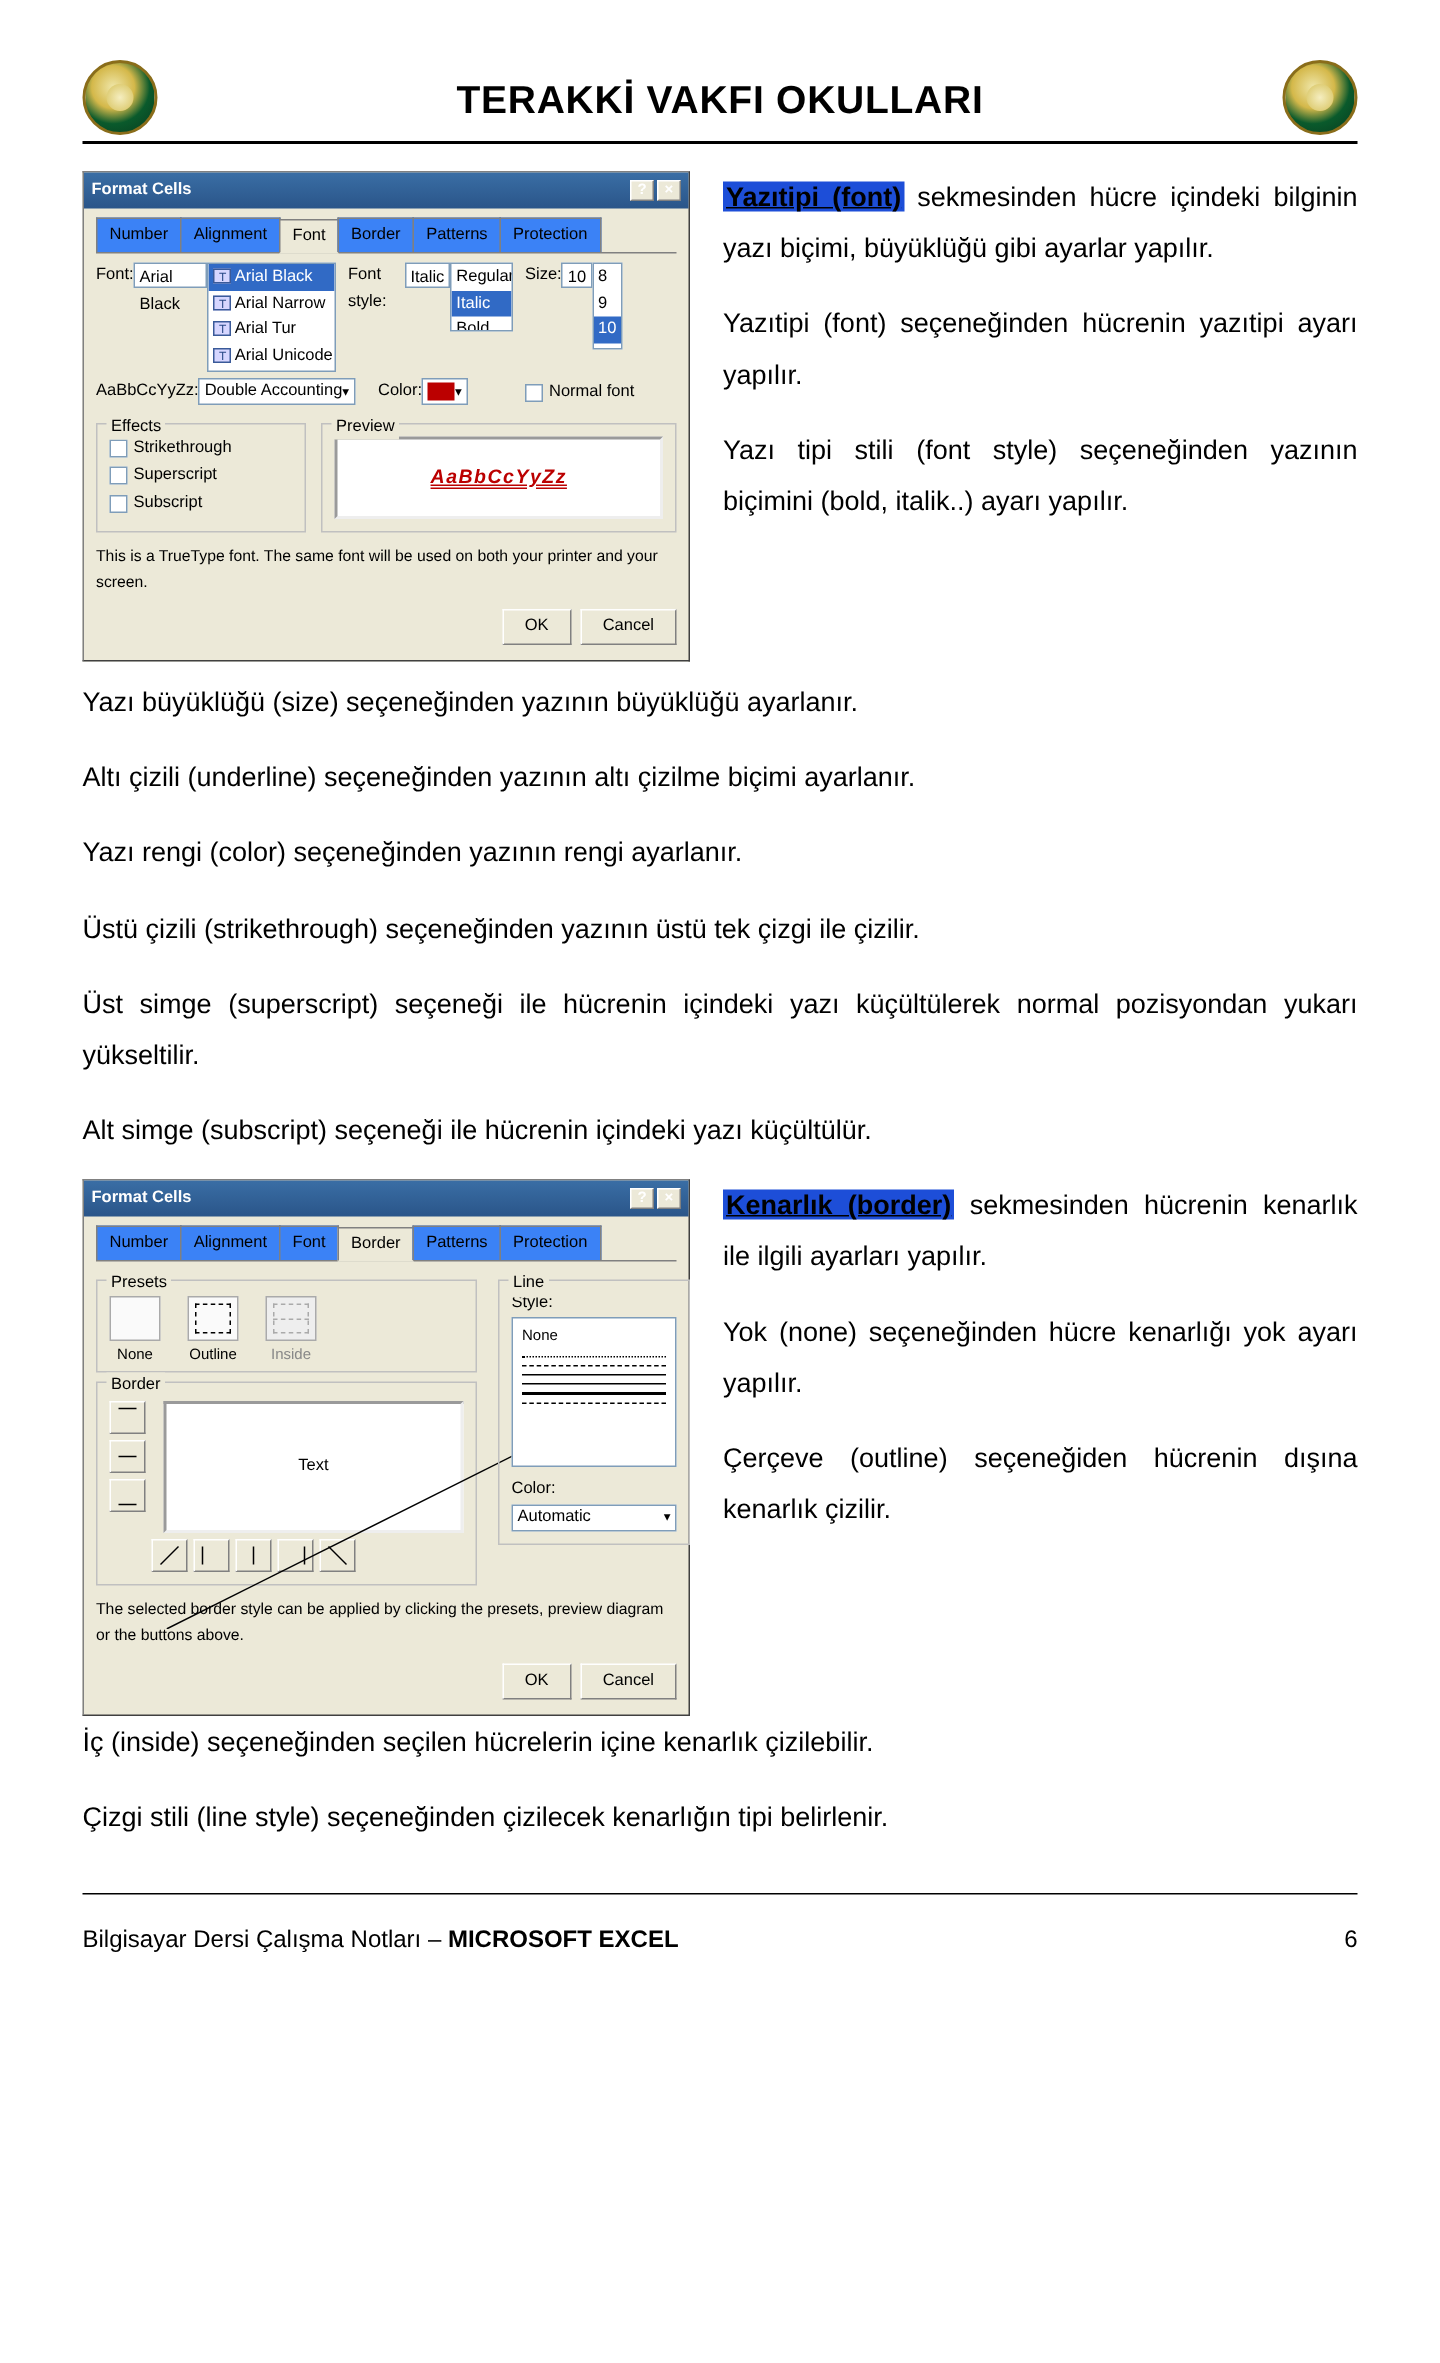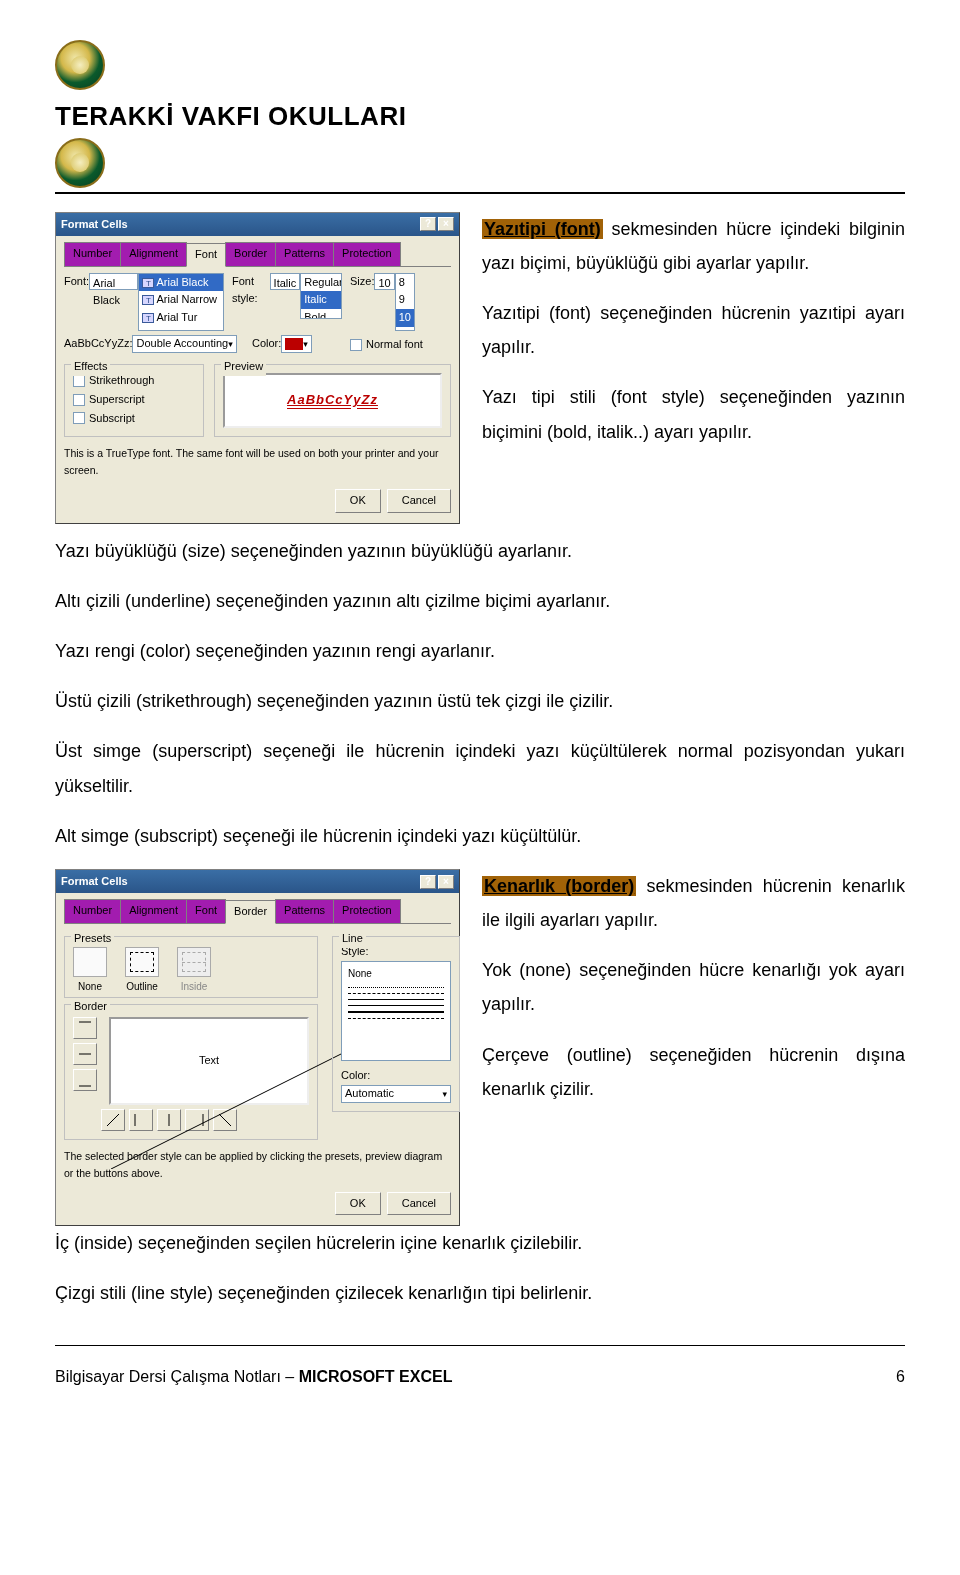--- a/index.html
+++ b/index.html
@@ -14,21 +14,20 @@
   }
   .page {
     padding: 40px 55px 20px 55px;
     position: relative;
   }
   .header {
     display: flex;
     align-items: flex-start;
     justify-content: space-between;
     margin-bottom: 4px;
-    flex-direction: column;
   }
   .logo {
     width: 50px;
     height: 50px;
     border-radius: 50%;
     background: radial-gradient(circle at 40% 35%, #efe6a8 0%, #d4b84a 35%, #0a5a2c 60%, #083a1e 100%);
     border: 2px solid #8a6d1a;
     position: relative;
     flex-shrink: 0;
   }
@@ -77,21 +76,21 @@
     padding: 3px 5px;
     font-weight: bold;
     display:flex;
     justify-content:space-between;
     align-items:center;
   }
   .dlg-title .winbtns { display:flex; gap:2px; }
   .winbtn { width:16px; height:14px; background:#ece9d8; border:1px solid #fff; border-right-color:#808080; border-bottom-color:#808080; font-size:10px; line-height:12px; text-align:center; }
   .dlg-body { padding: 6px 8px 10px 8px; }
   .tabs { display:flex; border-bottom:1px solid #808080; margin-bottom:6px; font-size:11px; }
-  .tab { padding:2px 8px; border:1px solid #808080; border-bottom:none; background:#a21caf; margin-right:-1px; position:relative; }
+  .tab { padding:2px 8px; border:1px solid #808080; border-bottom:none; background:#3b82f6; margin-right:-1px; position:relative; }
   .tab.active { background:#ece9d8; border-bottom:1px solid #ece9d8; top:1px; }
   .field-row { display:flex; gap:8px; margin-bottom:4px; }
   .field-col { display:flex; flex-direction:row; }
   .label { font-size:11px; margin-bottom:1px; }
   .textbox { background:#fff; border:1px solid #7f9db9; padding:1px 3px; font-size:11px; height:17px; }
   .listbox { background:#fff; border:1px solid #7f9db9; font-size:11px; overflow:hidden; }
   .listbox .item { padding:0 3px; white-space:nowrap; }
   .listbox .sel { background:#316ac5; color:#fff; }
   .dropdown { background:#fff; border:1px solid #7f9db9; padding:1px 3px; font-size:11px; height:18px; display:flex; justify-content:space-between; align-items:center; }
   .dropdown::after{ content:"▾"; font-size:9px; }
@@ -126,21 +125,21 @@
   .style-list{ width:110px; height:100px; background:#fff; border:1px solid #7f9db9; display:flex; flex-direction:column; padding:4px 6px; gap:5px;}
   .style-list .ln{ border-top:1px solid #000; }
   .style-list .ln.dash{ border-top:1px dashed #000;}
   .style-list .ln.dot{ border-top:1px dotted #000;}
   .style-list .ln.thick{ border-top:2px solid #000;}
   .style-list .none{ font-size:10px; }
 
   
   .article { font-size: 18px; line-height: 1.9; }
   .article p { margin-bottom: 16px; text-align: justify; }
-  .highlight { background: #a16207; font-weight: bold; text-decoration: underline; padding: 0 2px; }
+  .highlight { background: #1d4ed8; font-weight: bold; text-decoration: underline; padding: 0 2px; }
   .bold { font-weight: bold; }
   .row-bottom{ display:flex; gap:22px; margin-top:14px; align-items:flex-start;}
   .footer{
     margin-top:34px;
     border-top:1px solid #000;
     padding-top:18px;
     display:flex;
     justify-content:space-between;
     font-size:16px;
   }
@@ -174,21 +173,21 @@
           <div class="tab active">Font</div>
           <div class="tab">Border</div>
           <div class="tab">Patterns</div>
           <div class="tab">Protection</div>
         </div>
 
         <div class="field-row">
           <div class="field-col" style="width:160px;">
             <span class="label">Font:</span>
             <div class="textbox">Arial Black</div>
-            <div class="listbox" style="height:58px;">
+            <div class="listbox" style="height:73px;">
               <div class="item sel"><span class="tt-icon">T</span><span>Arial Black</span></div>
               <div class="item"><span class="tt-icon">T</span><span>Arial Narrow</span></div>
               <div class="item"><span class="tt-icon">T</span><span>Arial Tur</span></div>
               <div class="item"><span class="tt-icon">T</span><span>Arial Unicode MS</span></div>
             </div>
           </div>
           <div class="field-col" style="width:110px;">
             <span class="label">Font style:</span>
             <div class="textbox">Italic</div>
             <div class="listbox" style="height:46px;">

